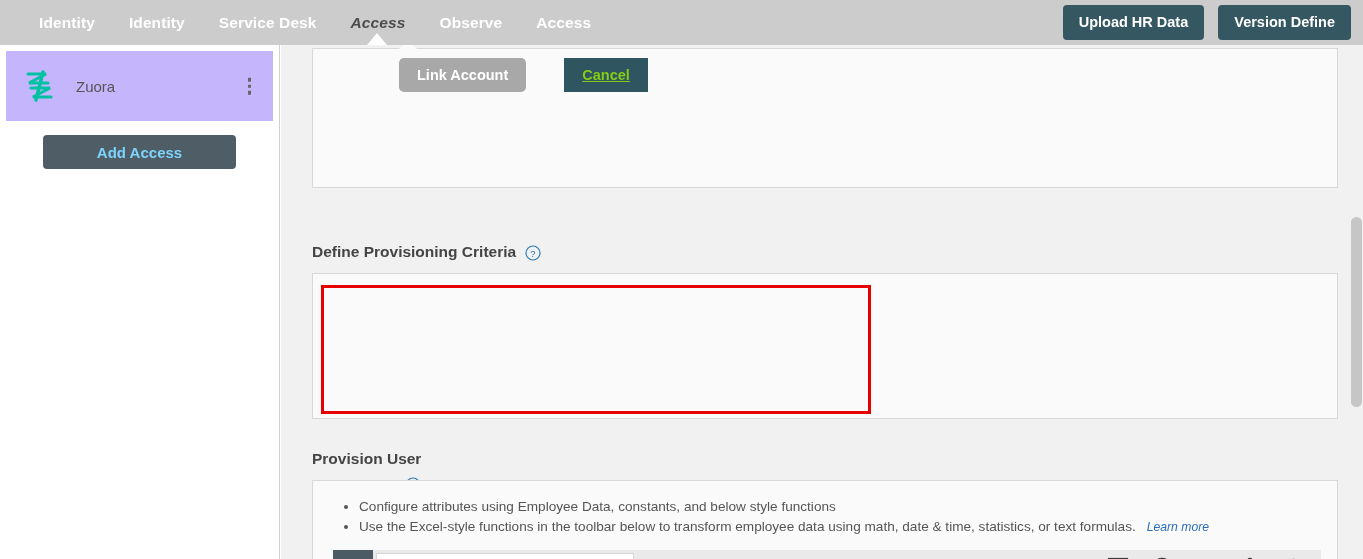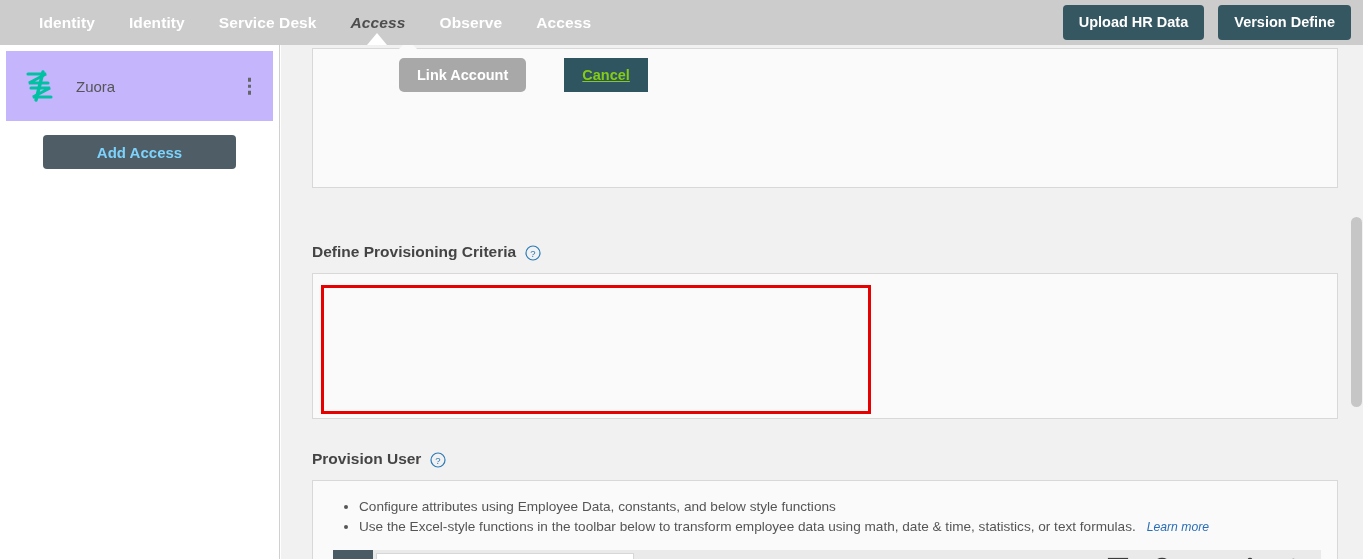--- a/index.html
+++ b/index.html
@@ -178,21 +178,21 @@
   .role-value { font-size: 15.5px; color: #606060; }
   .caret-down {
     width: 0; height: 0;
     border-left: 5.5px solid transparent;
     border-right: 5.5px solid transparent;
     border-top: 6px solid #8a8a8a;
     margin-bottom: 6px;
   }
 
   
-  .provision-head { position: absolute; left: 31px; top: 405px; }
+  .provision-head { position: absolute; left: 31px; top: 405px; flex-direction: column; }
   .card-provision {
     position: absolute; left: 31px; top: 435px;
     width: 1026px; height: 130px;
     background: #fafafa; border: 1px solid #d8d8d8;
   }
   .bullets { margin: 0; padding: 16px 0 0 46px; }
   .bullets li {
     font-size: 13.6px; color: #555555; line-height: 19px;
     margin-bottom: 1px;
   }

